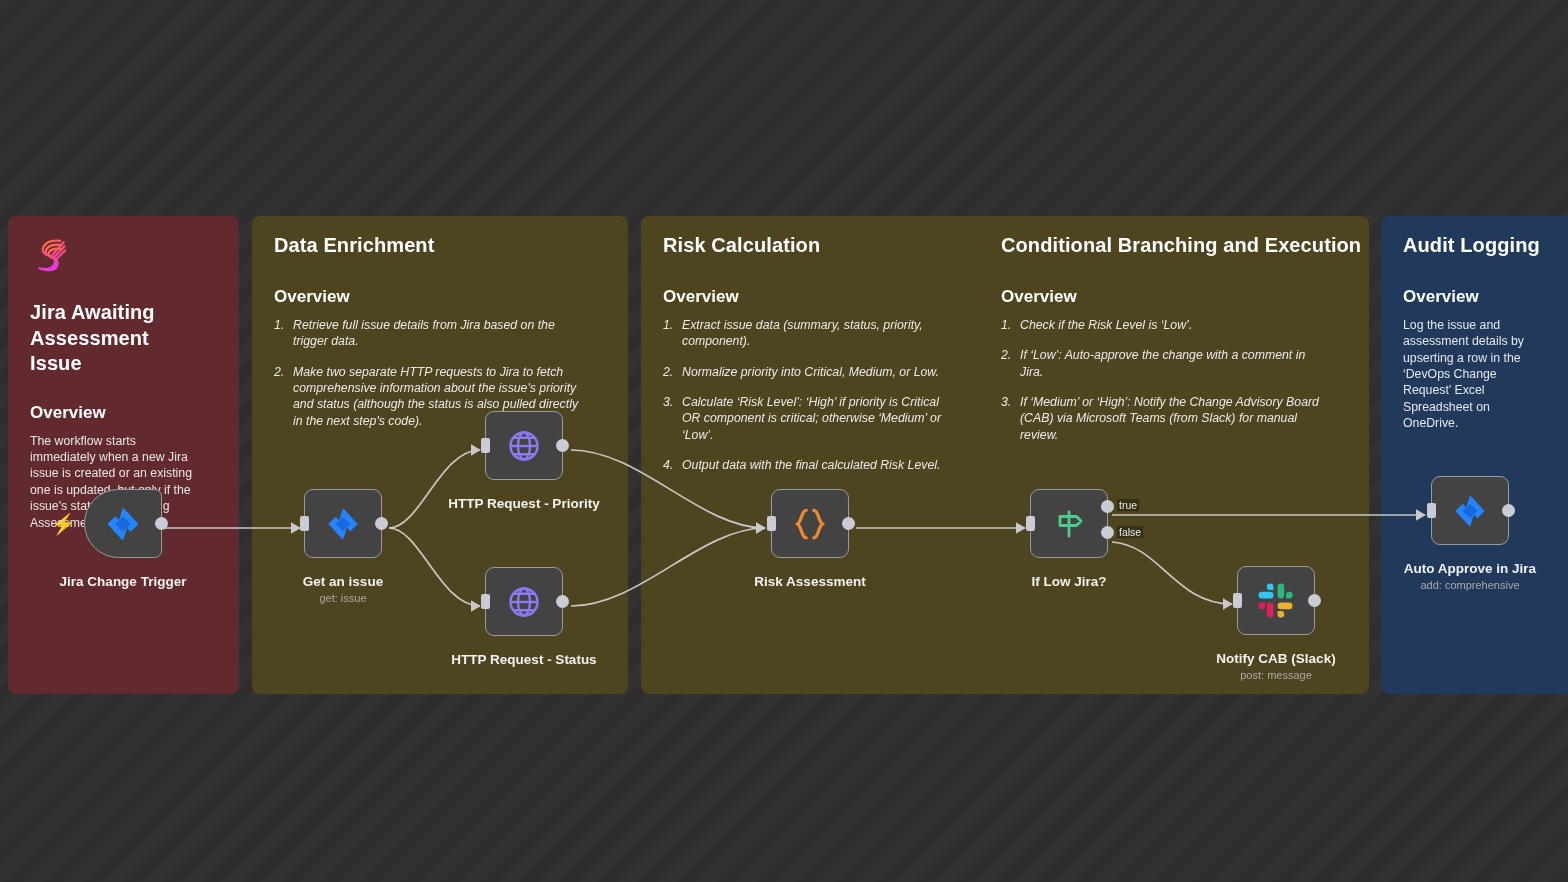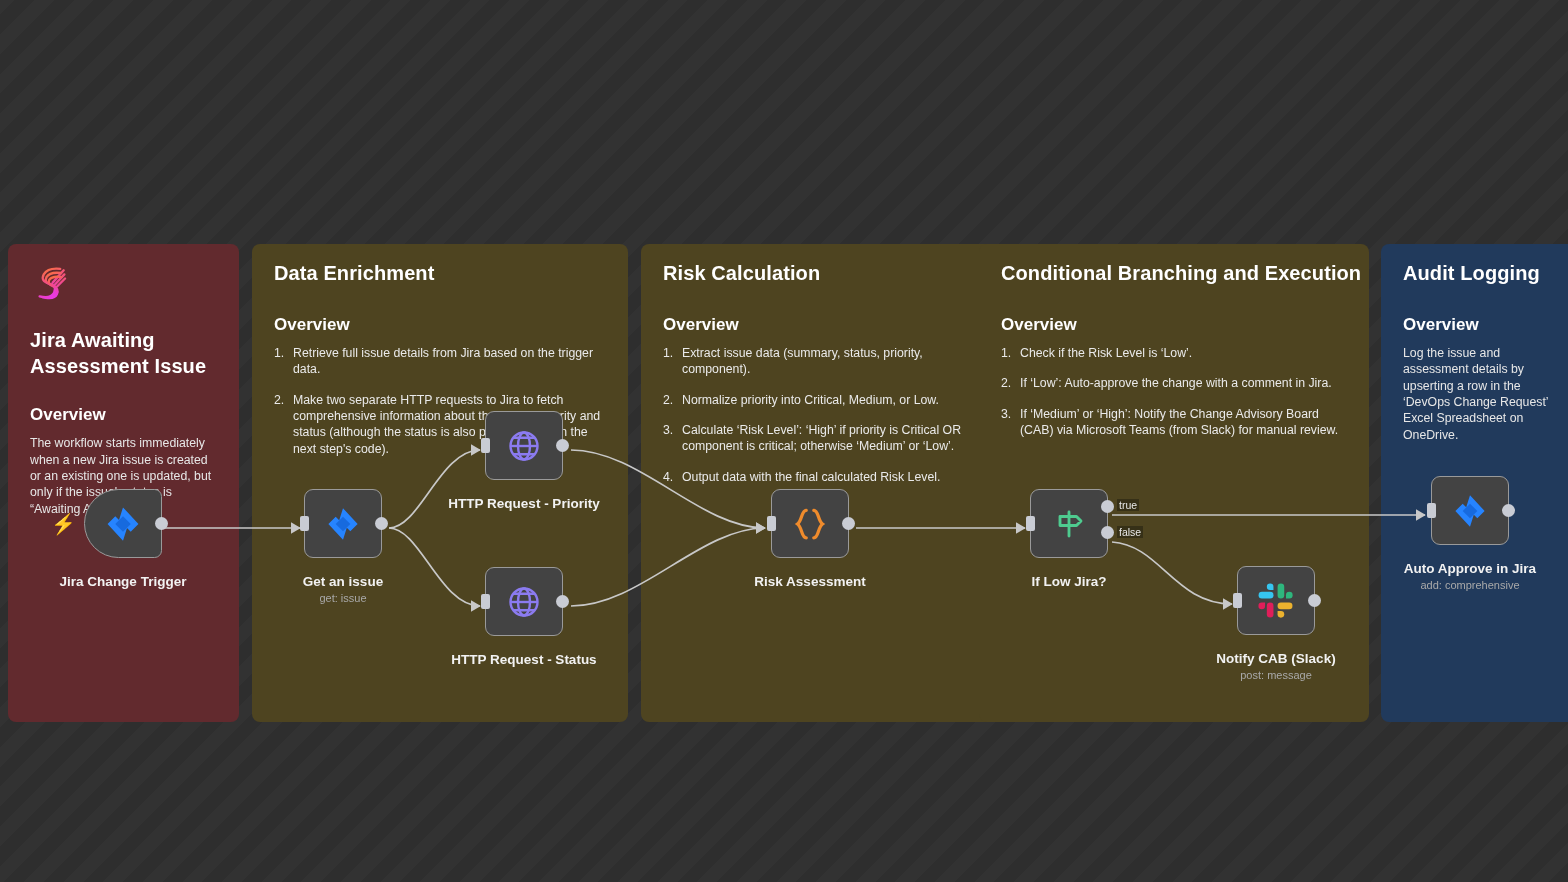--- a/index.html
+++ b/index.html
@@ -17,23 +17,22 @@
     );
     position: relative;
   }
 
   #canvas { position: absolute; inset: 0; }
 
   
   .panel {
     position: absolute;
     border-radius: 8px;
-    padding: 18px 22px 0 22px;
+    padding: 18px 38px 0 22px;
     overflow: hidden;
-    margin-top: 28px;
   }
   .panel-title {
     font-size: 20px;
     font-weight: bold;
     color: #ffffff;
     letter-spacing: 0.1px;
     margin-bottom: 30px;
     white-space: nowrap;
   }
   .panel-sub {
@@ -43,20 +42,21 @@
     margin-bottom: 10px;
   }
   .panel-body {
     font-size: 12.3px;
     line-height: 1.33;
     color: #e7e7e7;
   }
   ol.panel-list {
     list-style: none;
     counter-reset: li;
+    font-style: italic;
   }
   ol.panel-list li {
     counter-increment: li;
     position: relative;
     padding-left: 19px;
     margin-bottom: 14px;
     font-size: 12.3px;
     line-height: 1.33;
     color: #eaeaea;
   }

